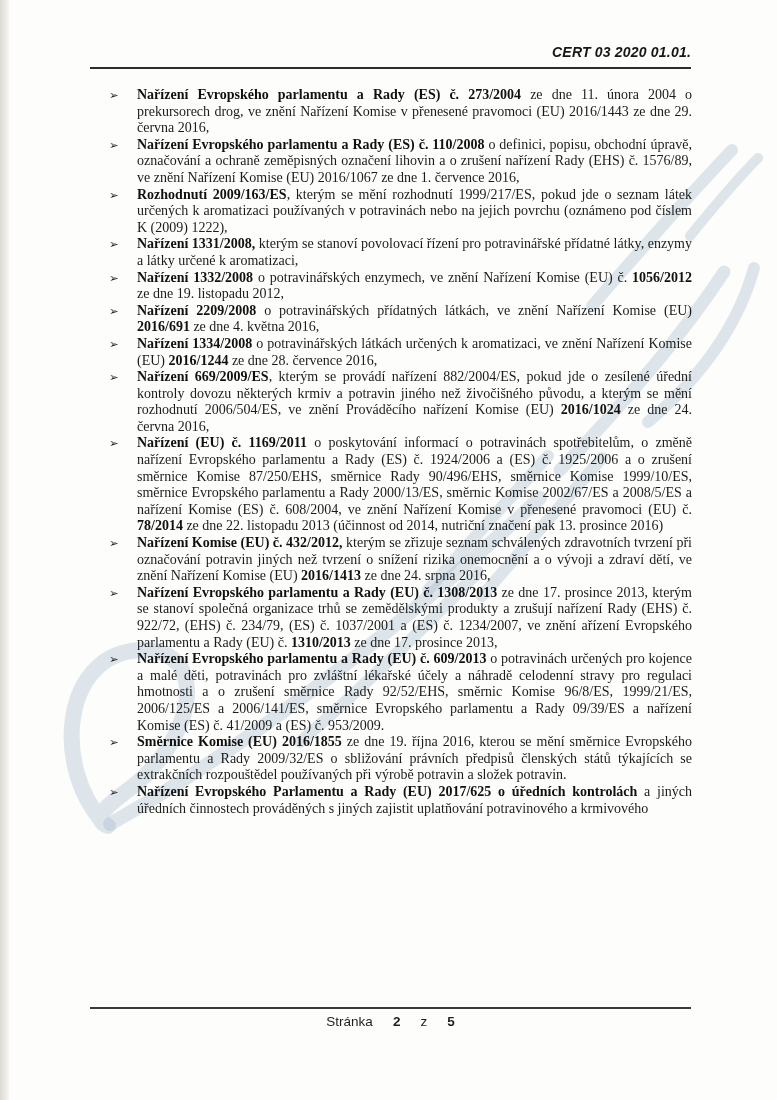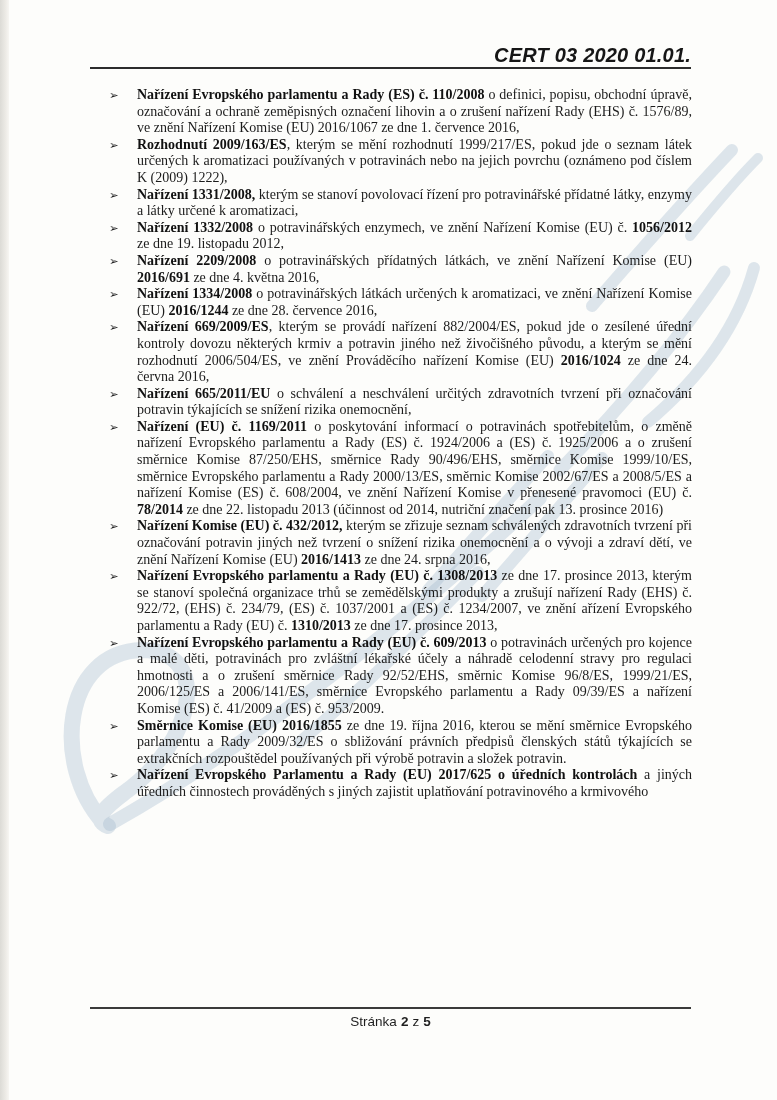--- a/index.html
+++ b/index.html
@@ -12,21 +12,21 @@
     position:absolute; left:0; top:0; width:9px; height:1100px;
     background:linear-gradient(90deg,#dcdbd6 0%,#eceae5 60%,#f7f6f2 100%);
   }
   .watermark {
     position:absolute; left:0; top:0; z-index:1; pointer-events:none;
   }
   .header-code {
     position:absolute; top:44px; left:90px; width:601px; z-index:2;
     text-align:right;
     font-family:"Liberation Sans", sans-serif;
-    font-style:italic; font-weight:700; font-size:20px;
+    font-style:italic; font-weight:700; font-size:14px;
     color:#161616; letter-spacing:0.2px;
   }
   .header-rule {
     position:absolute; top:67px; left:90px; width:601px; height:0; z-index:2;
     border-top:2px solid #2c2c2c;
   }
   .content {
     position:absolute; top:87px; left:91px; width:601px; z-index:2;
   }
   .reg-list { list-style:none; margin:0; padding:0; }
@@ -45,21 +45,21 @@
   .footer-rule {
     position:absolute; top:1007px; left:90px; width:601px; height:0; z-index:2;
     border-top:2px solid #3a3a3a;
   }
   .footer-text {
     position:absolute; top:1014px; left:90px; width:601px; z-index:2;
     text-align:center;
     font-family:"Liberation Sans", sans-serif;
     font-size:13.5px; color:#1f1f1f;
   }
-  .footer-text span { margin:0 2px; }
+  .footer-text span { margin:0 10px; }
   .footer-text .num { font-weight:700; }
 </style>
 </head>
 <body>
 
 <div class="page">
 
   <div class="scan-edge"></div>
 
   <svg class="watermark" id="wm" width="777" height="1100" viewBox="0 0 777 1100" aria-hidden="true">
@@ -74,20 +74,23 @@
       <path stroke-width="12" d="M 648 422 C 700 378 738 326 754 268" stroke="#9db4c9" opacity="0.32"></path>
       <path stroke-width="10" d="M 690 236 C 716 204 740 176 758 158" stroke="#9db4c9" opacity="0.32"></path>
     </g>
   </svg>
 
   <div class="header-code">CERT 03 2020 01.01.</div>
   <div class="header-rule"></div>
 
   <div class="content">
     <ol class="reg-list" id="reg-list">
+  <li class="reg-item">
+    <span class="bullet">➢</span><span class="reg-text"><span class="seg bold">Nařízení Evropského parlamentu a Rady (ES) č. 273/2004</span><span class="seg"> ze dne 11. února 2004 o prekursorech drog, ve znění Nařízení Komise v přenesené pravomoci (EU) 2016/1443 ze dne 29. června 2016,</span></span>
+  </li>
 
   <li class="reg-item">
     <span class="bullet">➢</span><span class="reg-text"><span class="seg bold">Nařízení Evropského parlamentu a Rady (ES) č. 110/2008</span><span class="seg"> o definici, popisu, obchodní úpravě, označování a ochraně zeměpisných označení lihovin a o zrušení nařízení Rady (EHS) č. 1576/89, ve znění Nařízení Komise (EU) 2016/1067 ze dne 1. července 2016,</span></span>
   </li>
 
   <li class="reg-item">
     <span class="bullet">➢</span><span class="reg-text"><span class="seg bold">Rozhodnutí 2009/163/ES</span><span class="seg">, kterým se mění rozhodnutí 1999/217/ES, pokud jde o seznam látek určených k aromatizaci používaných v potravinách nebo na jejich povrchu (oznámeno pod číslem K (2009) 1222),</span></span>
   </li>
 
   <li class="reg-item">
@@ -104,23 +107,20 @@
 
   <li class="reg-item">
     <span class="bullet">➢</span><span class="reg-text"><span class="seg bold">Nařízení 1334/2008</span><span class="seg"> o potravinářských látkách určených k aromatizaci, ve znění Nařízení Komise (EU) </span><span class="seg bold">2016/1244</span><span class="seg"> ze dne 28. července 2016,</span></span>
   </li>
 
 
   <li class="reg-item">
     <span class="bullet">➢</span><span class="reg-text"><span class="seg bold">Nařízení 669/2009/ES</span><span class="seg">, kterým se provádí nařízení 882/2004/ES, pokud jde o zesílené úřední kontroly dovozu některých krmiv a potravin jiného než živočišného původu, a kterým se mění rozhodnutí 2006/504/ES, ve znění Prováděcího nařízení Komise (EU) </span><span class="seg bold">2016/1024</span><span class="seg"> ze dne 24. června 2016,</span></span>
   </li>
 
-  <li class="reg-item">
-    <span class="bullet">➢</span><span class="reg-text"><span class="seg bold">Nařízení 665/2011/EU</span><span class="seg"> o schválení a neschválení určitých zdravotních tvrzení při označování potravin týkajících se snížení rizika onemocnění,</span></span>
-  </li>
 
 
   <li class="reg-item">
     <span class="bullet">➢</span><span class="reg-text"><span class="seg bold">Nařízení (EU) č. 1169/2011</span><span class="seg">  o poskytování informací o potravinách spotřebitelům, o změně nařízení Evropského parlamentu a Rady (ES) č. 1924/2006 a (ES) č. 1925/2006 a o zrušení směrnice Komise 87/250/EHS, směrnice Rady 90/496/EHS, směrnice Komise 1999/10/ES, směrnice Evropského parlamentu a Rady 2000/13/ES, směrnic Komise 2002/67/ES a 2008/5/ES a nařízení Komise (ES) č. 608/2004, ve znění Nařízení Komise v přenesené pravomoci (EU) č. </span><span class="seg bold">78/2014</span><span class="seg"> ze dne 22. listopadu 2013 (účinnost od 2014, nutriční značení pak 13. prosince 2016)</span></span>
   </li>
 
 
   <li class="reg-item">
     <span class="bullet">➢</span><span class="reg-text"><span class="seg bold">Nařízení Komise (EU) č. 432/2012,</span><span class="seg"> kterým se zřizuje seznam schválených zdravotních tvrzení při označování potravin jiných než tvrzení o snížení rizika onemocnění a o vývoji a zdraví dětí, ve znění Nařízení Komise (EU) </span><span class="seg bold">2016/1413</span><span class="seg"> ze dne 24. srpna 2016,</span></span>
   </li>

